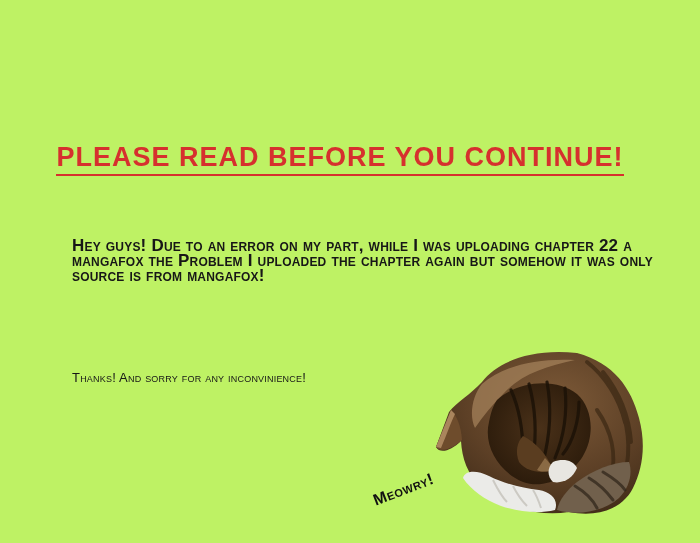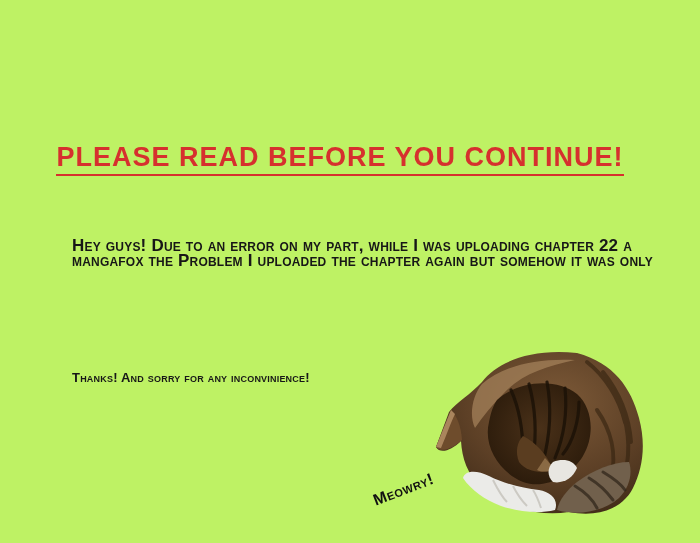--- a/index.html
+++ b/index.html
@@ -49,21 +49,21 @@
     letter-spacing: 0.2px;
   }
   .notice-line { white-space: nowrap; }
   .thanks {
     position: absolute;
     left: 72px;
     top: 370px;
     color: #171717;
     font-family: "Liberation Sans", sans-serif;
     font-variant: small-caps;
-    font-weight: bold;
+    font-weight: normal;
     font-size: 13px;
     letter-spacing: 0.2px;
     white-space: nowrap;
   }
   .cat {
     position: absolute;
     left: 427px;
     top: 350px;
     width: 220px;
     height: 172px;
@@ -88,20 +88,21 @@
 
 <div class="page">
 
   <div class="title-wrap">
     <span class="title">PLEASE READ BEFORE YOU CONTINUE!</span>
   </div>
 
   <div class="notice">
     <div class="notice-line">Hey guys! Due to an error on my part, while I was uploading chapter 22 a</div>
     <div class="notice-line">mangafox the Problem I uploaded the chapter again but somehow it was only</div>
+    <div class="notice-line">source is from mangafox!</div>
   </div>
 
   <div class="thanks">Thanks! And sorry for any inconvinience!</div>
 
   <svg class="cat" viewBox="0 0 220 172" xmlns="http://www.w3.org/2000/svg" aria-hidden="true">
     <defs>
       <radialGradient id="fur" cx="58%" cy="32%" r="80%">
         <stop offset="0%" stop-color="#7d5a38"></stop>
         <stop offset="55%" stop-color="#5d4026"></stop>
         <stop offset="100%" stop-color="#3a2715"></stop>

